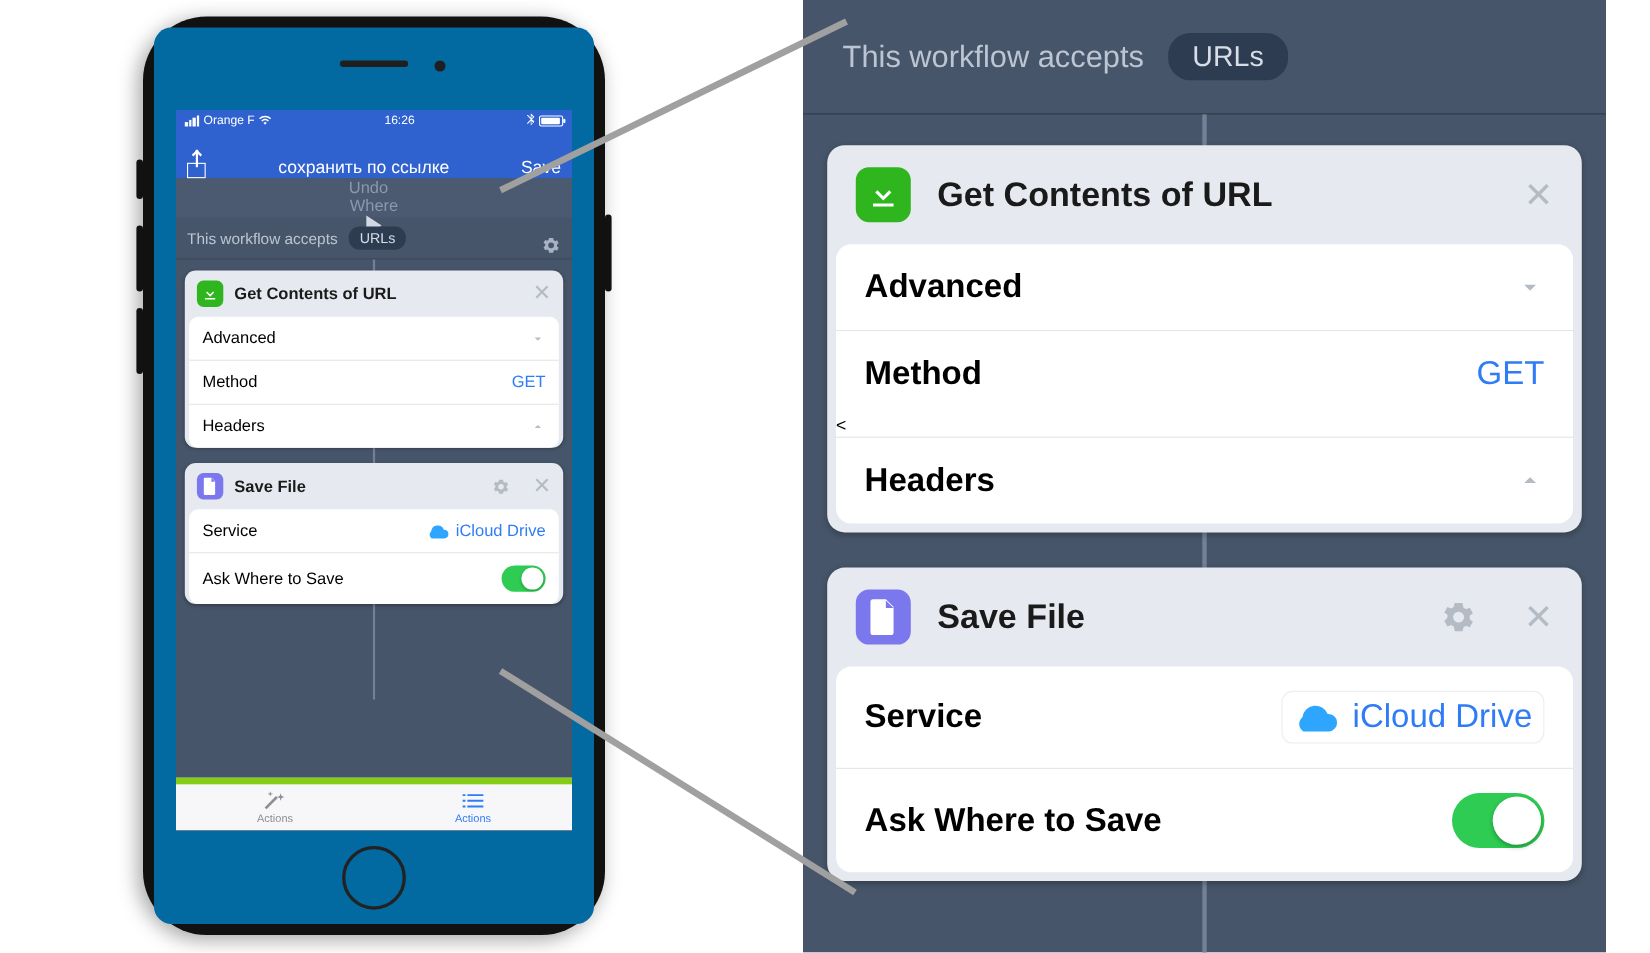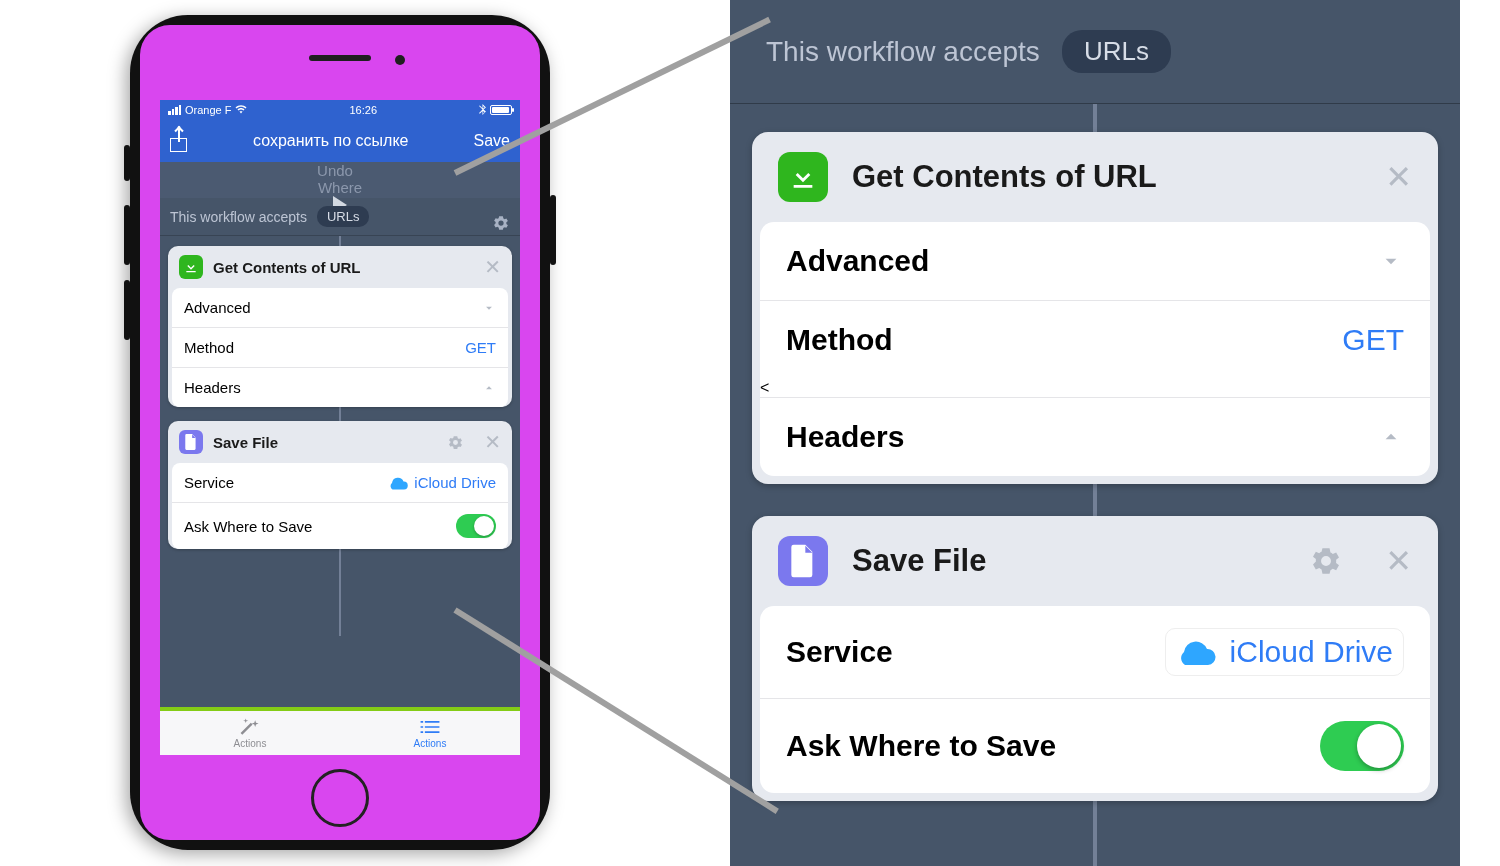--- a/index.html
+++ b/index.html
@@ -24,22 +24,22 @@
   padding: 10px;
   box-shadow: -4px 4px 18px rgba(0,0,0,0.35);
 }
 .phone-side-btn {position:absolute; background:#111; border-radius:3px;}
 .phone-side-btn.l1{left:-6px; top:130px; width:6px; height:36px;}
 .phone-side-btn.l2{left:-6px; top:190px; width:6px; height:60px;}
 .phone-side-btn.l3{left:-6px; top:265px; width:6px; height:60px;}
 .phone-side-btn.r1{right:-6px; top:180px; width:6px; height:70px;}
 .phone-inner {
   width: 100%; height: 100%;
-  background: #d946ef;
-  border-radius: 30px;
+  background: #0369a1;
+  border-radius: 16px;
   position: relative;
 }
 .speaker {
   position: absolute; top: 30px; left: 50%; transform: translateX(-50%);
   width: 62px; height: 6px; background: #1f1f1f; border-radius: 4px;
 }
 .sensor {
   position: absolute; top: 30px; left: calc(50% + 55px);
   width: 10px; height: 10px; background: #1f1f1f; border-radius: 50%;
 }
@@ -68,21 +68,21 @@
 .sig-dots i:nth-child(4){height:10px;}
 .wifi-icon{font-size:11px;}
 .bt-icon{font-size:10px;}
 .batt{width:22px;height:10px;border:1px solid #fff;border-radius:2px;position:relative;}
 .batt:after{content:"";position:absolute;right:-3px;top:2px;width:2px;height:4px;background:#fff;border-radius:1px;}
 .batt:before{content:"";position:absolute;left:1px;top:1px;height:6px;width:17px;background:#fff;border-radius:1px;}
 
 
 .nav-bar{
   height:42px; background:#2f62cf; color:#fff;
-  display:flex; align-items:center; justify-content:space-between;
+  display:flex; align-items:flex-end; justify-content:space-between;
   padding: 0 10px; font-size:16px;
 }
 .share-icon{width:18px;height:22px;position:relative;}
 .share-icon .box{width:17px;height:14px;border:1.6px solid #fff;position:absolute;bottom:0;}
 .share-icon .arr{position:absolute;left:50%;top:-2px;transform:translateX(-50%);width:2px;height:14px;background:#fff;}
 .share-icon .arr:before,.share-icon .arr:after{content:"";position:absolute;top:0;width:7px;height:2px;background:#fff;}
 .share-icon .arr:before{left:-4px;transform:rotate(-45deg);}
 .share-icon .arr:after{left:-1px;transform:rotate(45deg);}
 
 
@@ -134,21 +134,21 @@
 .icloud-sm{display:inline-flex;align-items:center;gap:6px;color:#2f7cf6;}
 .cloud-sm{color:#2ea6ff;}
 .cloud-sm svg{width:20px;height:14px;display:block;}
 
 .switch-sm{width:40px;height:24px;background:#2ecc52;border-radius:12px;position:relative;}
 .switch-sm:after{content:"";position:absolute;right:2px;top:2px;width:20px;height:20px;background:#fff;border-radius:50%;box-shadow:0 1px 3px rgba(0,0,0,0.3);}
 
 
 .tabbar{
   position:absolute;left:0;right:0;bottom:0;height:48px;background:#f7f7f9;
-  display:flex;border-top:4px solid #84cc16;
+  display:flex;border-top:6px solid #84cc16;
 }
 .tab{flex:1;display:flex;flex-direction:column;align-items:center;justify-content:center;gap:2px;font-size:10px;}
 .tab.active{color:#2f7cf6;}
 .tab.inactive{color:#8e8e93;}
 .tab-icon{width:24px;height:18px;}
 
 
 .call-line{position:absolute;background:#a0a0a0;height:6px;z-index:5;}
 .call-line.l1{left:455px;top:170px;width:350px;transform:rotate(-26deg);transform-origin:left center;}
 .call-line.l2{left:455px;top:607px;width:380px;transform:rotate(32deg);transform-origin:left center;}

